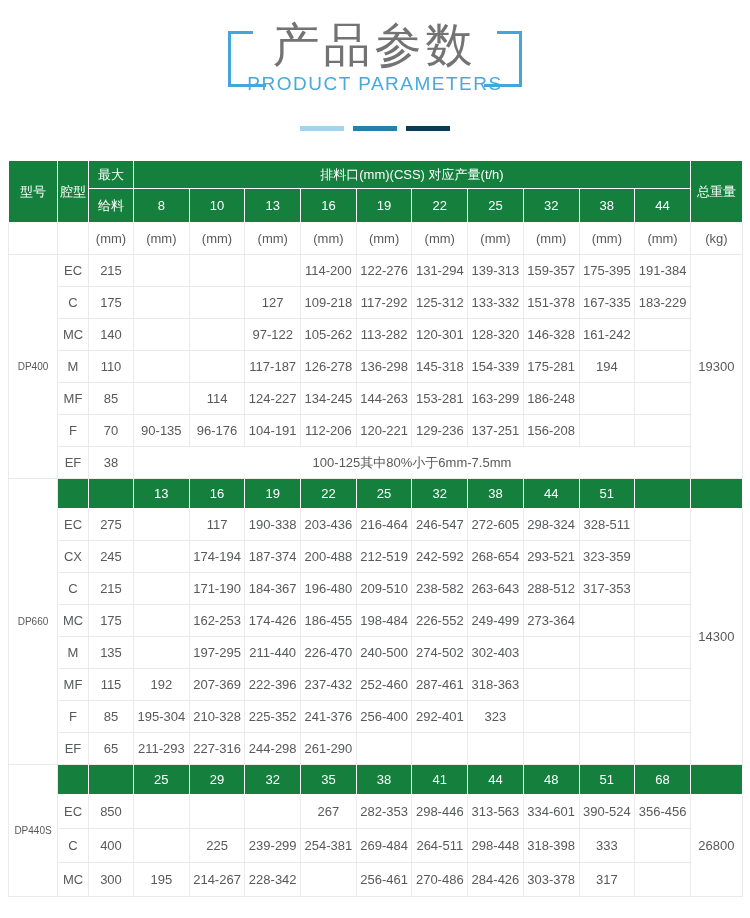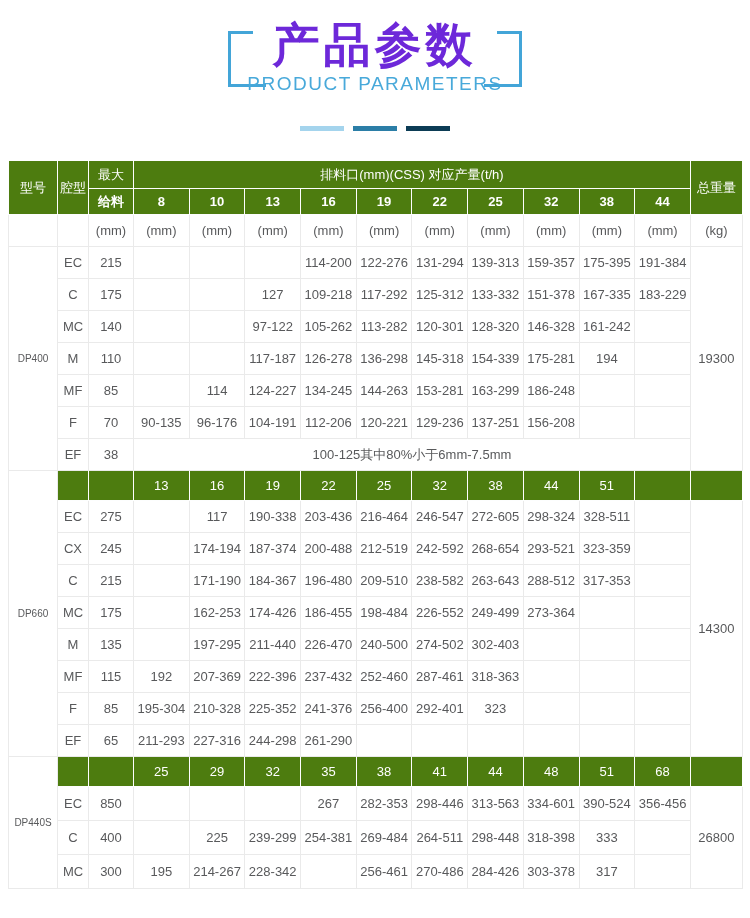--- a/index.html
+++ b/index.html
@@ -6,22 +6,22 @@
   html,body { background:#ffffff; }
   body {
     width:750px; height:918px; position:relative;
     font-family:"Liberation Sans", sans-serif;
     overflow:hidden;
   }
   
   .hero { position:relative; width:750px; height:160px; }
   .hero-title {
     position:absolute; top:14px; left:0; width:749px;
-    text-align:center; font-size:47px; font-weight:bold;
-    color:#6d28d9; letter-spacing:4px;
+    text-align:center; font-size:47px; font-weight:normal;
+    color:#737373; letter-spacing:4px;
   }
   .hero-sub {
     position:absolute; top:73px; left:0; width:750px;
     text-align:center; font-size:19px; color:#48a9da; letter-spacing:1.5px;
   }
   .brk { position:absolute; }
   .brk-l-corner { left:228px; top:31px; width:25px; height:53px;
     border-left:3px solid #43a5d8; border-top:3px solid #43a5d8; }
   .brk-l-bot { left:228px; top:84px; width:38px; height:3px; background:#43a5d8; }
   .brk-r-corner { left:497px; top:31px; width:25px; height:53px;
@@ -38,25 +38,25 @@
     position:absolute; top:160px; left:8px; width:734px;
     border-collapse:collapse; table-layout:fixed;
   }
   td {
     border:1px solid #eaeaea; background:#ffffff;
     text-align:center; vertical-align:middle;
     font-size:13px; color:#58595b; height:32px;
     padding:0 1px; overflow:hidden; white-space:nowrap;
   }
   td.blue {
-    background:#4d7c0f; color:#ffffff; border:1px solid #fdfefe;
+    background:#15803d; color:#ffffff; border:1px solid #fdfefe;
     font-size:13px;
   }
   tr.hrow1 td { height:28px; }
-  tr.hrow2 td { height:26px;font-weight:bold; }
+  tr.hrow2 td { height:34px; }
   tr.units td { height:32px; }
   tr.subheader td { height:30px; }
   tr.tall td { height:34px; }
   td.model { font-size:10px; color:#58595b; }
 </style>
 </head>
 <body>
 
 <div class="hero">
   <div class="hero-title">产品参数</div>

